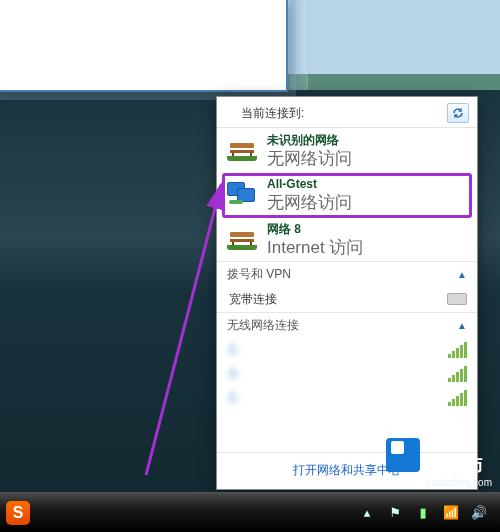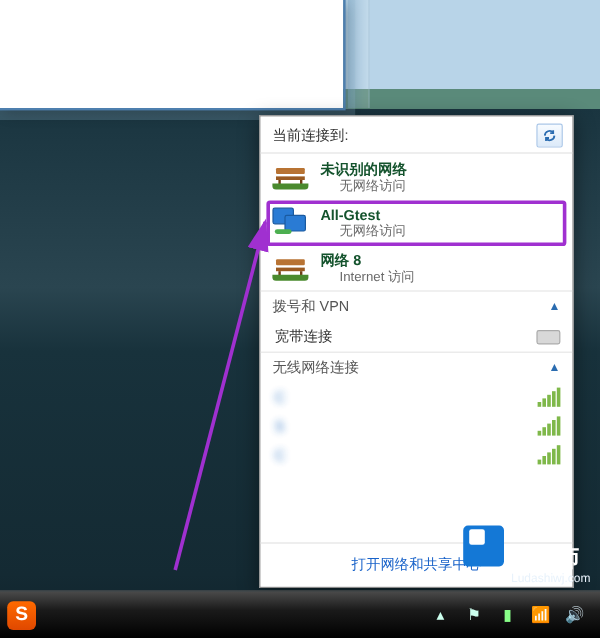--- a/index.html
+++ b/index.html
@@ -44,21 +44,21 @@
     height: 394px;
     background: #ffffff;
     border: 1px solid #8a8a8a;
     box-shadow: 0 4px 16px rgba(0,0,0,0.45);
     display: flex; flex-direction: column;
     font-size: 12px;
     color: #222;
   }
   .flyout-header {
     display: flex; align-items: center; justify-content: space-between;
-    padding: 6px 8px 4px 10px;
+    padding: 6px 8px 4px 24px;
     border-bottom: 1px solid #e3e3e3;
   }
   .flyout-header .title { font-size: 12px; color: #333; }
   .refresh-btn {
     width: 22px; height: 20px;
     border: 1px solid #a9c6e8;
     background: linear-gradient(#f7fbff,#dceaf9);
     border-radius: 2px;
     display:flex;align-items:center;justify-content:center;
     color:#2b6cb0;
@@ -67,21 +67,21 @@
   .scroll-area { flex: 1 1 auto; overflow: hidden; padding: 2px 0 0 0; }
 
   .net-item {
     display: flex; align-items: center;
     padding: 3px 10px 3px 8px;
     gap: 8px;
   }
   .net-item .icon { width: 34px; height: 30px; flex: 0 0 34px; display:flex;align-items:center;justify-content:center; }
   .net-item .labels { flex: 1; line-height: 1.25; }
   .net-item .name { font-size: 12px; color: #14532d; font-weight: 600; }
-  .net-item .status { font-size: 11px; color: #6a6a6a; margin-left: 16px; }
+  .net-item .status { font-size: 17px; color: #6a6a6a; }
 
   
   .highlight-box {
     outline: 3px solid #a030d0;
     outline-offset: -2px;
     margin: 2px 6px;
     padding: 3px 4px 3px 2px;
     border-radius: 2px;
   }
 

